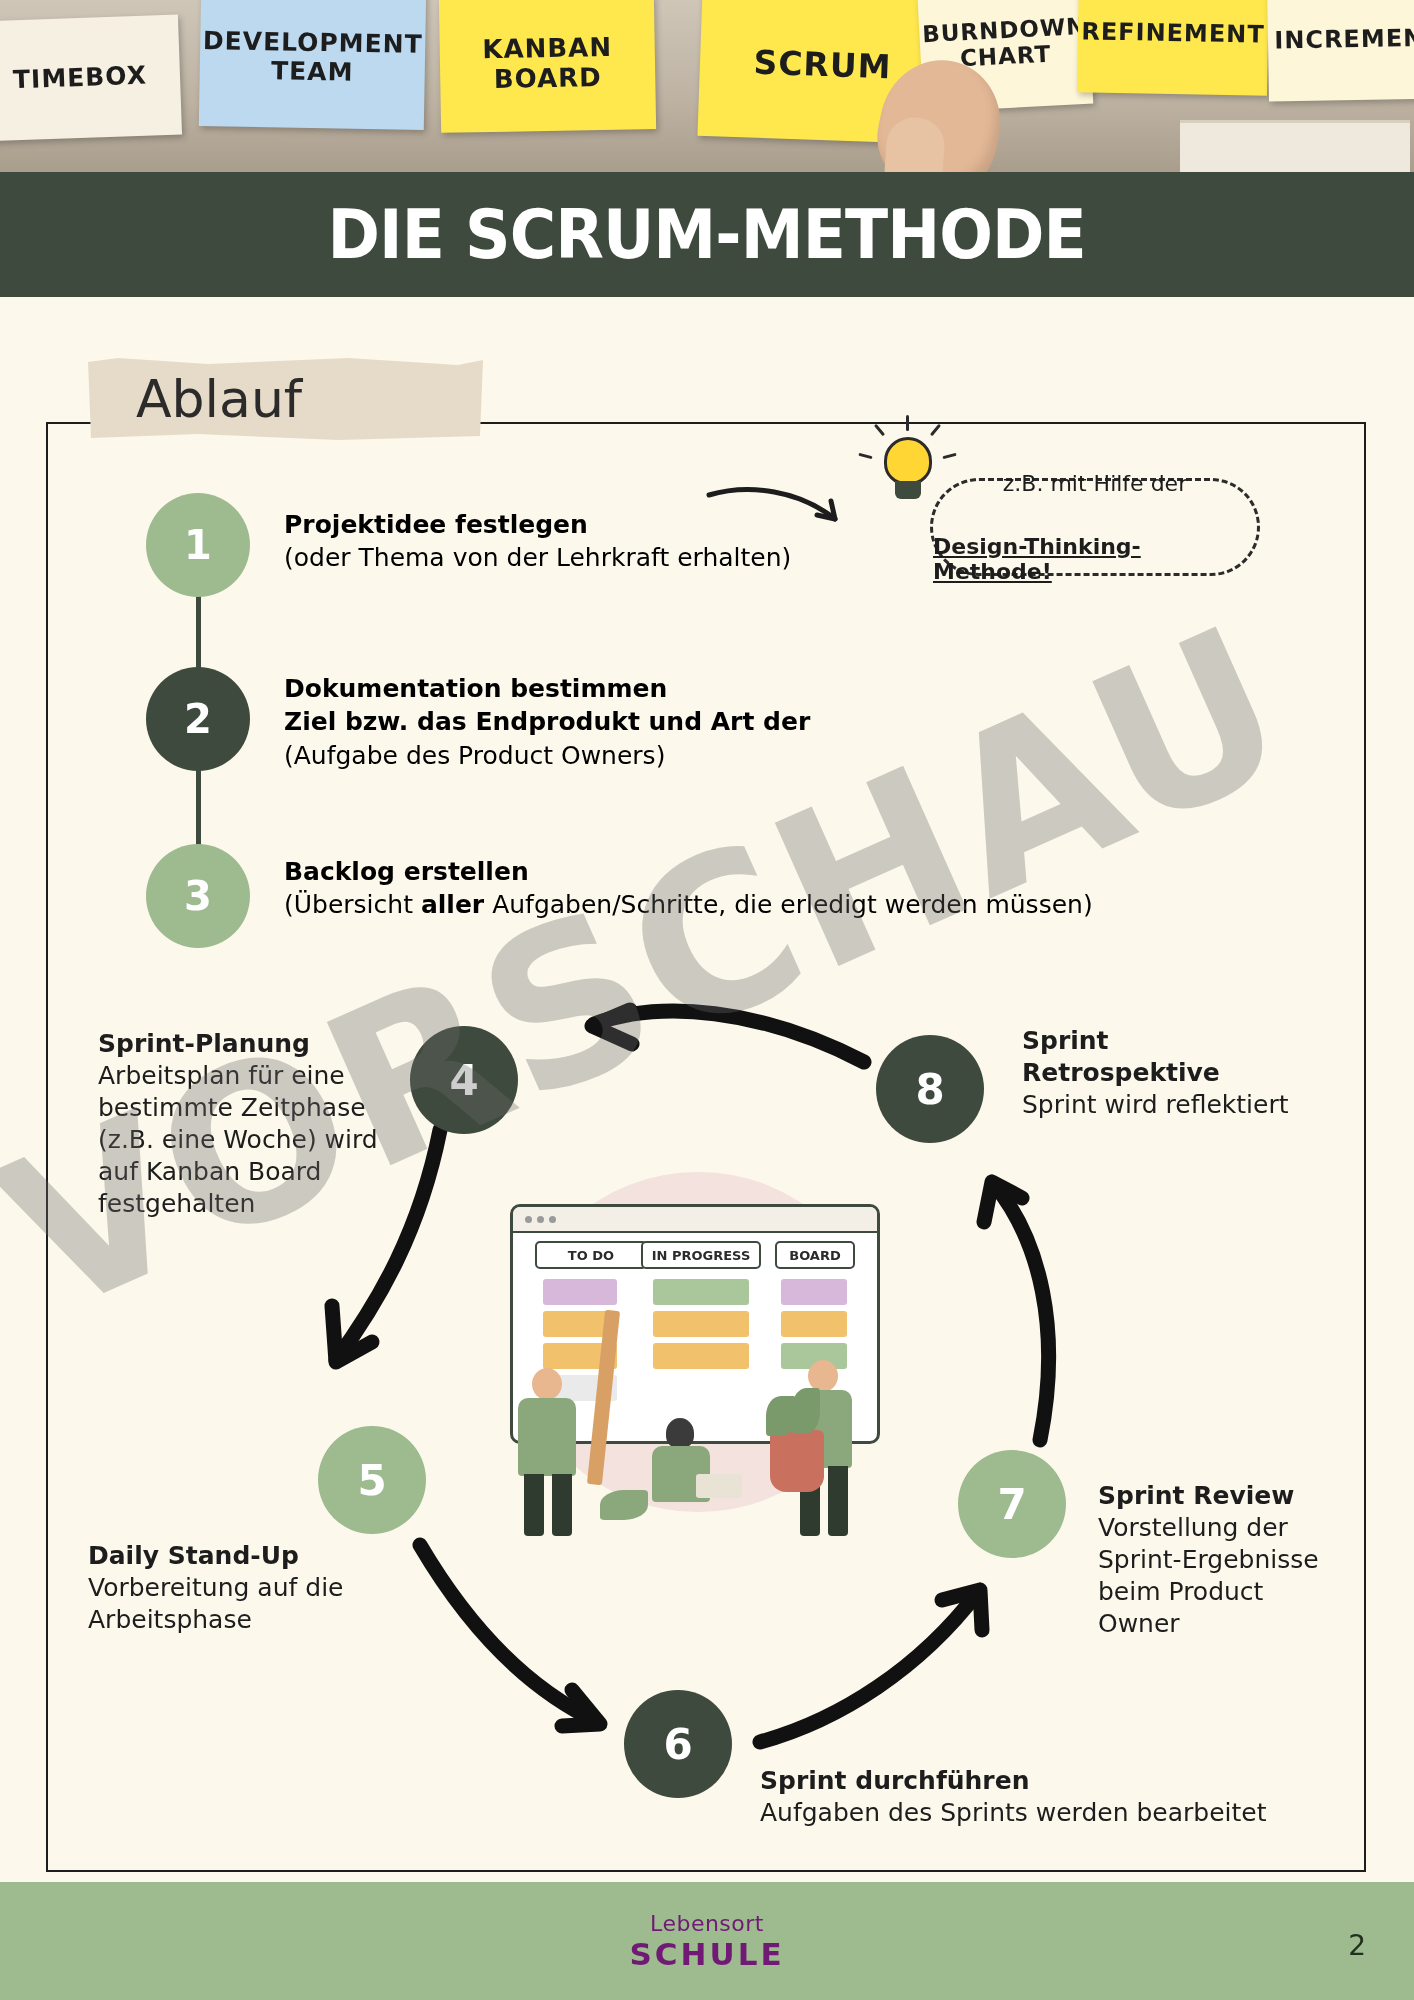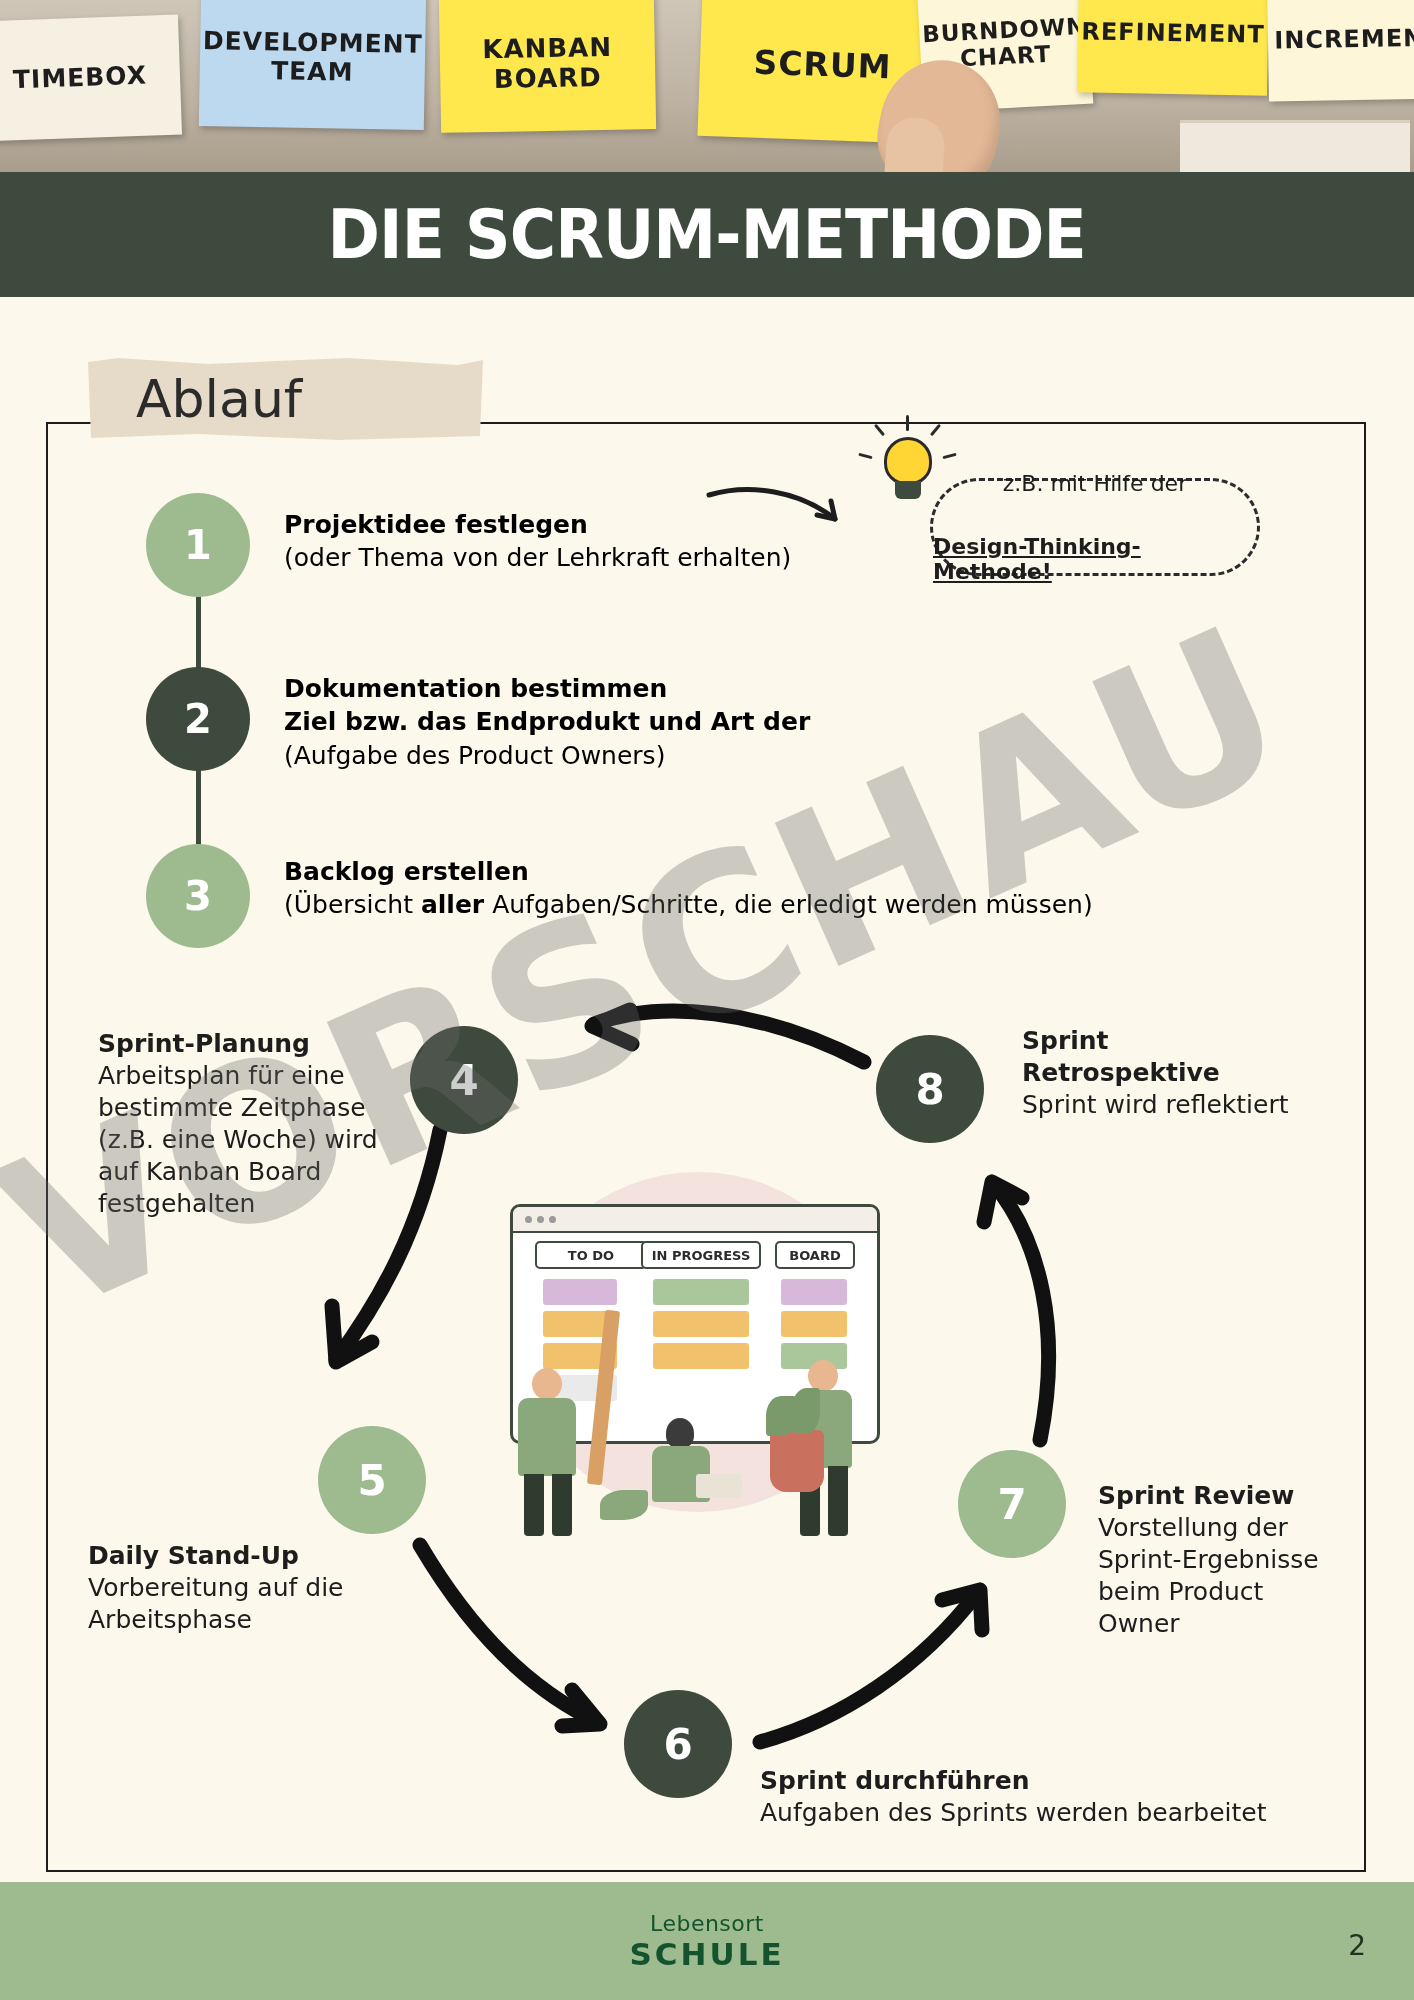--- a/index.html
+++ b/index.html
@@ -207,21 +207,21 @@
     color: rgba(105,105,105,0.33);
     pointer-events: none;
     white-space: nowrap;
   }
 
   
   .footer {
     position: absolute; left: 0; bottom: 0; width: 1414px; height: 118px;
     background: #9dbb8f; display: flex; align-items: center; justify-content: center;
   }
-  .logo { text-align: center; font-family: "DejaVu Sans", sans-serif; color: #14532d; }
+  .logo { text-align: center; font-family: "DejaVu Sans", sans-serif; color: #701a75; }
   .logo .l-top { font-size: 22px; letter-spacing: .5px; }
   .logo .l-bot { font-size: 31px; font-weight: 700; letter-spacing: 3px; }
   .pagenum {
     position: absolute; right: 48px; bottom: 38px;
     font-family: "DejaVu Sans", sans-serif; font-size: 28px; color: #22301f;
   }
 </style>
 </head>
 <body>
 

